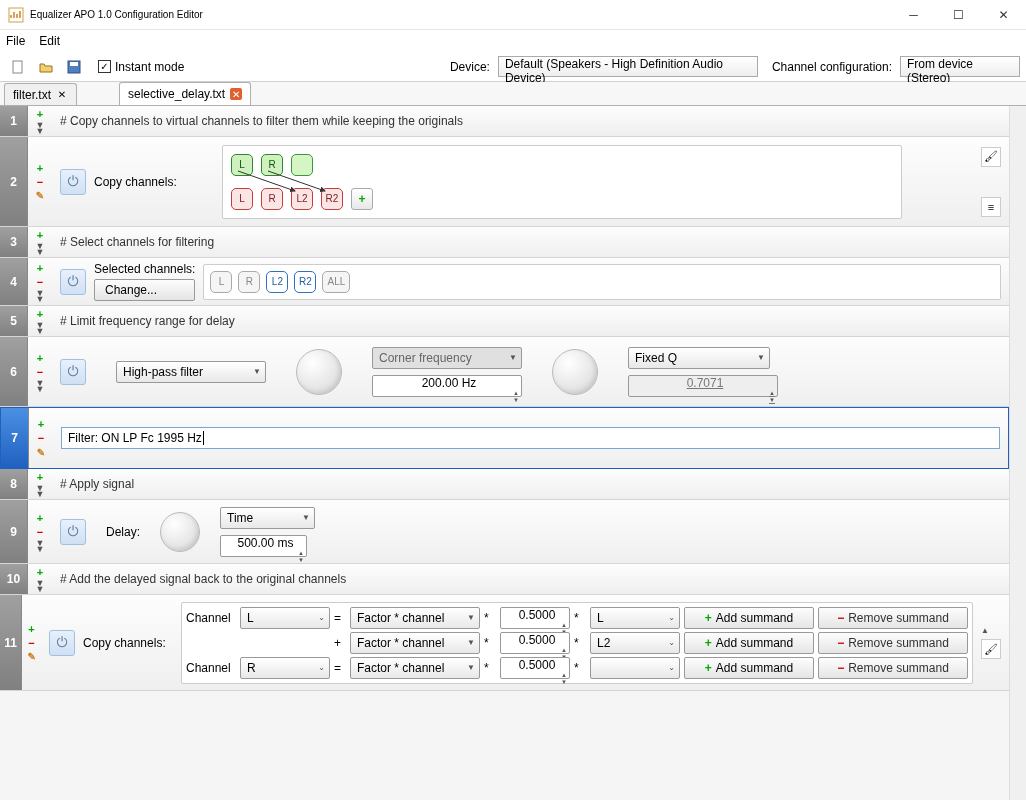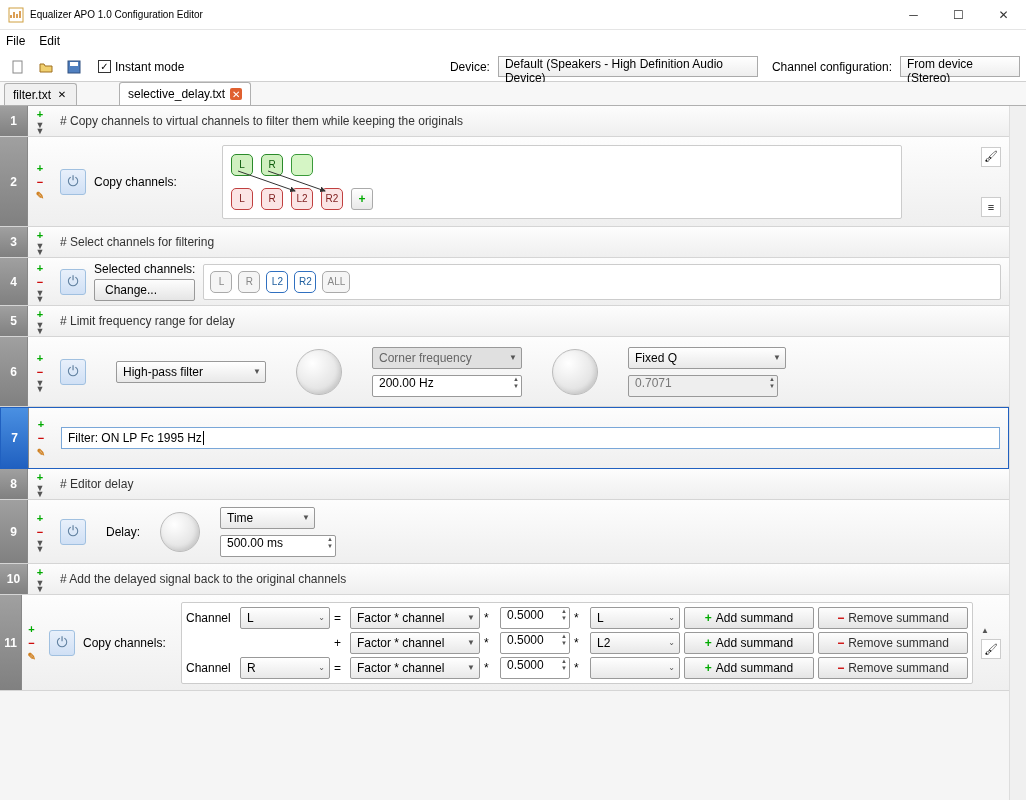--- a/index.html
+++ b/index.html
@@ -50,24 +50,24 @@
 .chip.gray { border-color: #aaa; background: #f5f5f5; color: #888; }
 .chip.all { width: 28px; }
 .addchip { width: 22px; height: 22px; border: 1px solid #aaa; border-radius: 3px; display: flex; align-items: center; justify-content: center; color: #0a0; font-weight: bold; background: linear-gradient(#fff,#e8e8e8); }
 .side-btn { width: 20px; height: 20px; border: 1px solid #ccc; background: #fff; display: flex; align-items: center; justify-content: center; font-size: 11px; }
 .btn { height: 22px; padding: 0 10px; border: 1px solid #999; border-radius: 2px; background: linear-gradient(#fdfdfd,#e5e5e5); display: flex; align-items: center; }
 .dd { height: 22px; border: 1px solid #999; background: linear-gradient(#fff,#e8e8e8); display: flex; align-items: center; padding: 0 4px 0 6px; border-radius: 2px; }
 .dd.disabled { background: #e0e0e0; color: #666; }
 .dd .arrow { margin-left: auto; font-size: 8px; color: #555; }
 .knob { width: 46px; height: 46px; border-radius: 50%; background: radial-gradient(circle at 35% 30%, #fff, #d5d5d5); border: 1px solid #bbb; box-shadow: inset -2px -2px 4px rgba(0,0,0,0.1); }
 .knob.sm { width: 40px; height: 40px; }
-.spin { height: 22px; border: 1px solid #999; background: #fff; display: flex; padding: 0 2px 0 6px; border-radius: 2px; }
+.spin { height: 22px; border: 1px solid #999; background: #fff; display: flex; align-items: center; padding: 0 2px 0 6px; border-radius: 2px; flex-direction: column; }
 .spin .spinbtns { display: flex; flex-direction: column; margin-left: auto; }
 .spin .spinbtns span { font-size: 6px; line-height: 7px; color: #555; }
-.spin.disabled { background: #eee; color: #777; }
+.spin.disabled { background: #eee; color: #777; text-decoration: underline; }
 .textinput { flex: 1; height: 22px; border: 1px solid #7aa7d8; background: #fff; padding: 0 6px; display: flex; align-items: center; }
 .textinput .cursor { border-right: 1px solid #000; height: 14px; margin-left: 1px; }
 .col-label { min-width: 120px; }
 svg.arrows { position: absolute; top: 0; left: 0; pointer-events: none; }
 .grid11 { display: grid; grid-template-columns: 50px 90px 12px 130px 12px 70px 12px 90px 130px 150px; gap: 4px; align-items: center; }
 .grid11 .btn.addsum { justify-content: center; gap: 4px; }
 .grid11 .btn.remsum { justify-content: center; gap: 4px; color: #333; }
 .grid11 .p { color: #0a0; font-weight: bold; }
 .grid11 .m { color: #c00; font-weight: bold; }
 </style>
@@ -260,21 +260,21 @@
       <div class="spin" style="width:150px">
               <span>200.00 Hz</span>
               <div class="spinbtns">
                 <span>▲</span>
                 <span>▼</span>
               </div>
             </div>
     </div>
     <div class="knob"></div>
     <div style="display:flex;flex-direction:column;gap:6px">
-      <div class="dd" style="width:158px">
+      <div class="dd" style="width:142px">
               <span>Fixed Q</span>
               <span class="arrow">▼</span>
             </div>
       <div class="spin disabled" style="width:150px">
               <span>0.7071</span>
               <div class="spinbtns">
                 <span>▲</span>
                 <span>▼</span>
               </div>
             </div>
@@ -297,41 +297,41 @@
   </div>
 </div>
 
 <div class="row">
   <div class="num">8</div>
   <div class="gutter">
           <div class="gicon plus">+</div>
           <div class="gicon dchev">▼<br>▼</div>
         </div>
   <div class="body">
-          <span class="comment"># Editor delay</span>
+          <span class="comment"># Apply signal</span>
         </div>
 </div>
 
 <div class="row" style="min-height:64px">
   <div class="num">9</div>
   <div class="gutter">
           <div class="gicon plus">+</div>
           <div class="gicon minus">−</div>
           <div class="gicon dchev">▼<br>▼</div>
         </div>
   <div class="body" style="gap:20px">
     <div class="power">⏻</div>
     <span>Delay:</span>
     <div class="knob sm"></div>
     <div style="display:flex;flex-direction:column;gap:6px">
       <div class="dd" style="width:95px">
               <span>Time</span>
               <span class="arrow">▼</span>
             </div>
-      <div class="spin" style="width:116px">
+      <div class="spin" style="width:87px">
               <span>500.00 ms</span>
               <div class="spinbtns">
                 <span>▲</span>
                 <span>▼</span>
               </div>
             </div>
     </div>
   </div>
 </div>
 

